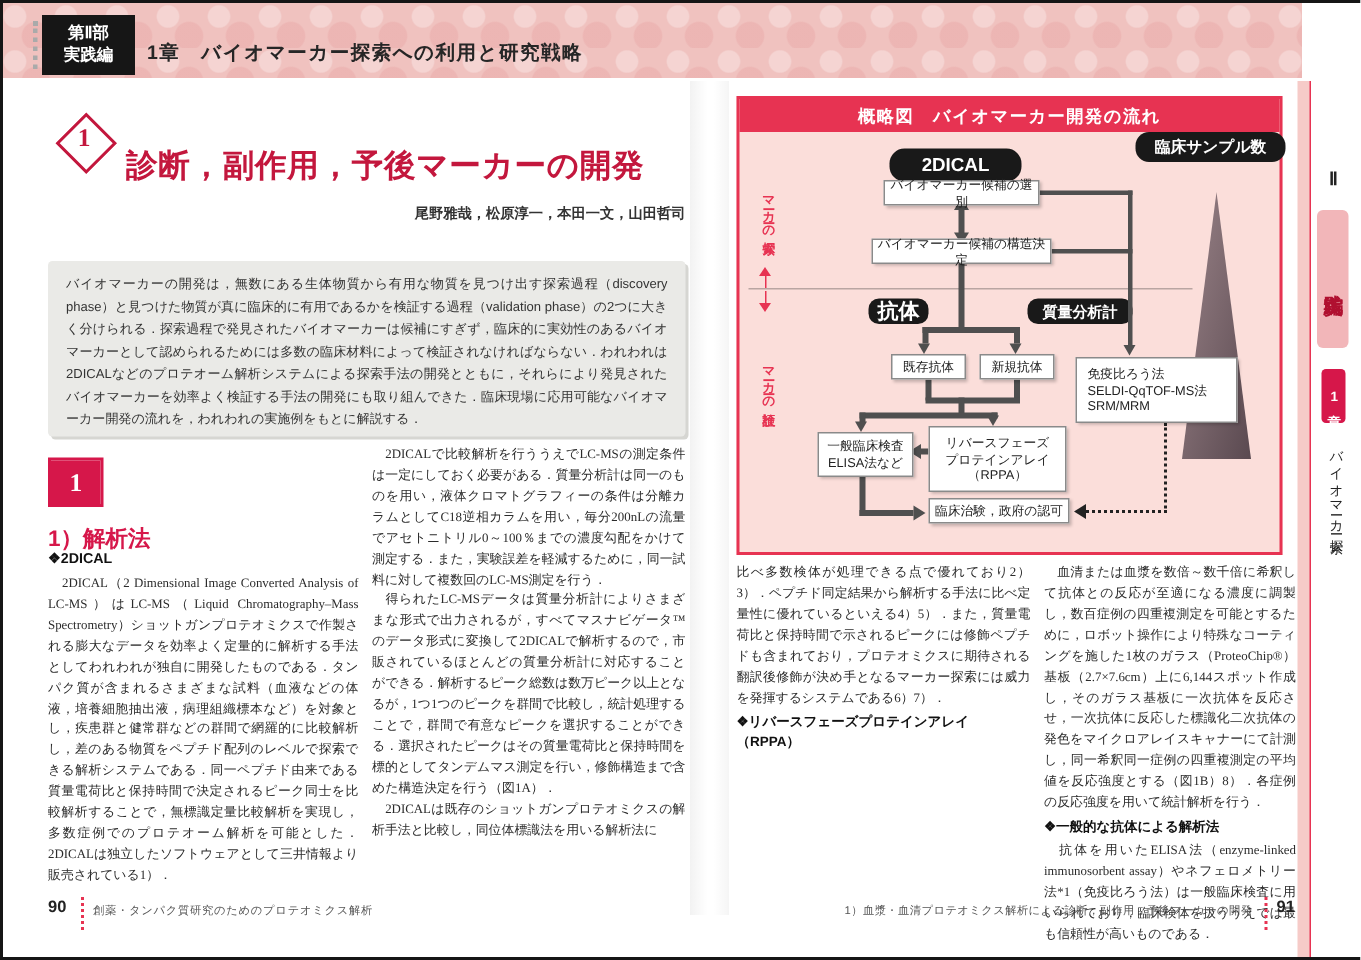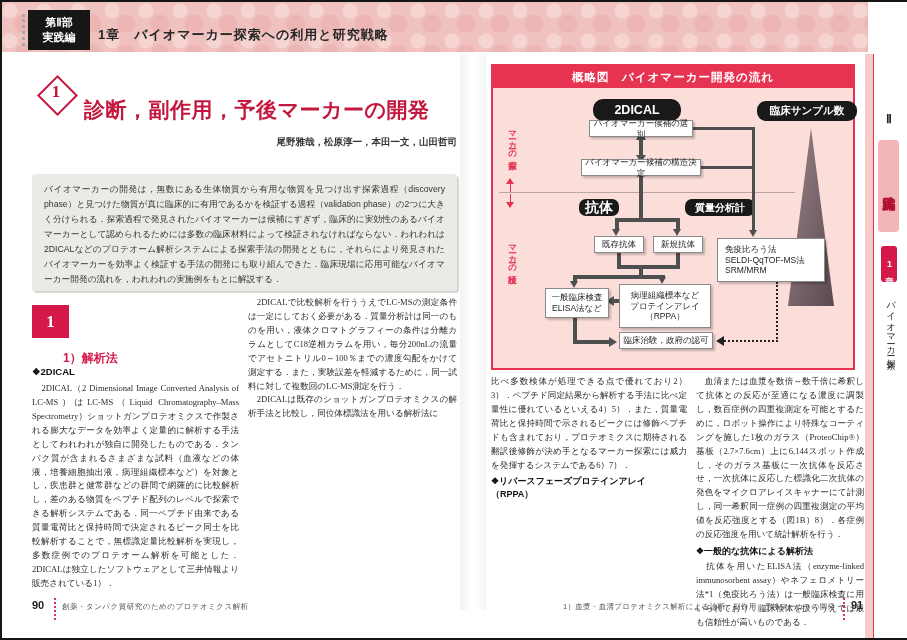--- a/index.html
+++ b/index.html
@@ -43,36 +43,37 @@
   <div class="abs" style="left:155px;top:134px;width:300px;text-align:right;font-size:9.5px;font-weight:600;color:#333;">尾野雅哉，松原淳一，本田一文，山田哲司</div>
 
   <div class="abs" style="left:30px;top:172px;width:425px;height:117px;background:#eaeae7;border-radius:3px;box-shadow:2px 2px 0 #d6d6d2;box-sizing:border-box;padding:8px 12px;">
     <div class="jtext" style="font-family:'Liberation Sans',sans-serif;font-size:8.7px;line-height:1.72;color:#333;height:101px;">バイオマーカーの開発は，無数にある生体物質から有用な物質を見つけ出す探索過程（discovery phase）と見つけた物質が真に臨床的に有用であるかを検証する過程（validation phase）の2つに大きく分けられる．探索過程で発見されたバイオマーカーは候補にすぎず，臨床的に実効性のあるバイオマーカーとして認められるためには多数の臨床材料によって検証されなければならない．われわれは2DICALなどのプロテオーム解析システムによる探索手法の開発とともに，それらにより発見されたバイオマーカーを効率よく検証する手法の開発にも取り組んできた．臨床現場に応用可能なバイオマーカー開発の流れを，われわれの実施例をもとに解説する．</div>
   </div>
 
   <div class="abs" style="left:30px;top:303px;height:33px;display:flex;border:2px solid #d6174a;box-sizing:border-box;">
     <div style="width:33px;background:#d6174a;color:#fff;display:flex;align-items:center;justify-content:center;font-family:'Liberation Serif',serif;font-weight:bold;font-size:17px;">1</div>
   </div>
 
-  <div class="abs" style="left:30px;top:348px;color:#d6174a;font-weight:bold;font-size:12px;margin-left:31px;">1）解析法</div>
+  <div class="abs" style="left:30px;top:348px;color:#d6174a;font-weight:bold;font-size:15px;">1）解析法</div>
   <div class="abs" style="left:30px;top:364px;color:#111;font-weight:bold;font-size:9.5px;">❖2DICAL</div>
 
   <div class="abs jtext" style="left:30px;top:380px;width:207px;height:216px;">　2DICAL（2 Dimensional Image Converted Analysis of LC-MS）はLC-MS（Liquid Chromatography–Mass Spectrometry）ショットガンプロテオミクスで作製される膨大なデータを効率よく定量的に解析する手法としてわれわれが独自に開発したものである．タンパク質が含まれるさまざまな試料（血液などの体液，培養細胞抽出液，病理組織標本など）を対象とし，疾患群と健常群などの群間で網羅的に比較解析し，差のある物質をペプチド配列のレベルで探索できる解析システムである．同一ペプチド由来である質量電荷比と保持時間で決定されるピーク同士を比較解析することで，無標識定量比較解析を実現し，多数症例でのプロテオーム解析を可能とした．2DICALは独立したソフトウェアとして三井情報より販売されている1）．</div>
   <div class="abs" style="left:246px;top:294px;width:209px;height:306px;">
     <div class="jtext">　2DICALで比較解析を行ううえでLC-MSの測定条件は一定にしておく必要がある．質量分析計は同一のものを用い，液体クロマトグラフィーの条件は分離カラムとしてC18逆相カラムを用い，毎分200nLの流量でアセトニトリル0～100％までの濃度勾配をかけて測定する．また，実験誤差を軽減するために，同一試料に対して複数回のLC-MS測定を行う．</div>
+    <div class="jtext">　得られたLC-MSデータは質量分析計によりさまざまな形式で出力されるが，すべてマスナビゲータ™のデータ形式に変換して2DICALで解析するので，市販されているほとんどの質量分析計に対応することができる．解析するピーク総数は数万ピーク以上となるが，1つ1つのピークを群間で比較し，統計処理することで，群間で有意なピークを選択することができる．選択されたピークはその質量電荷比と保持時間を標的としてタンデムマス測定を行い，修飾構造まで含めた構造決定を行う（図1A）．</div>
     <div class="jtext">　2DICALは既存のショットガンプロテオミクスの解析手法と比較し，同位体標識法を用いる解析法に</div>
   </div>
 
   <div class="abs" style="left:458px;top:52px;width:26px;height:556px;background:linear-gradient(90deg,rgba(0,0,0,0.05),rgba(0,0,0,0) 45%,rgba(0,0,0,0) 60%,rgba(0,0,0,0.04));"></div>
 
   <div class="abs" style="left:489px;top:62px;width:364px;height:306px;border:2px solid #e73352;background:#fbdeda;box-sizing:border-box;">
     <div style="position:absolute;left:0;top:0;width:100%;height:22px;background:#e73352;color:#fff;font-weight:bold;font-size:11.5px;display:flex;align-items:center;justify-content:center;letter-spacing:1px;">概略図　バイオマーカー開発の流れ</div>
 
     <div class="pill" style="left:100px;top:33px;width:88px;height:22px;border-radius:10px;font-size:12.5px;">2DICAL</div>
-    <div class="pill" style="left:264px;top:35px;width:100px;height:20px;border-radius:9px;font-size:10.5px;">臨床サンプル数</div>
+    <div class="pill" style="left:264px;top:22px;width:100px;height:20px;border-radius:9px;font-size:10.5px;">臨床サンプル数</div>
     <div class="pill" style="left:86px;top:133px;width:40px;height:17px;border-radius:7px;font-size:14px;">抗体</div>
     <div class="pill" style="left:192px;top:133px;width:70px;height:17px;border-radius:7px;font-size:10px;">質量分析計</div>
 
     <div style="position:absolute;left:295px;top:62px;width:46px;height:178px;background:linear-gradient(105deg,#9b8489,#5a4950);clip-path:polygon(50% 0,100% 100%,0 100%);"></div>
 
     <div style="position:absolute;left:6px;top:126px;width:296px;height:1px;background:#b9a5a2;"></div>
 
     <div class="vtext" style="position:absolute;left:8px;top:32px;height:84px;width:18px;color:#e73352;font-weight:bold;font-size:8.5px;text-align:center;">マーカーの探索</div>
     <div class="arr" style="left:13px;top:112px;border-width:0 4px 6px 4px;border-bottom-color:#e73352;"></div>
     <div style="position:absolute;left:16.5px;top:118px;width:1.5px;height:8px;background:#e73352;"></div>
@@ -119,21 +120,21 @@
 
     <div class="wbox" style="left:96px;top:54px;width:104px;height:17px;">バイオマーカー候補の選別</div>
     <div class="wbox" style="left:88px;top:93px;width:120px;height:17px;">バイオマーカー候補の構造決定</div>
     <div class="wbox" style="left:101px;top:170px;width:50px;height:17px;">既存抗体</div>
     <div class="wbox" style="left:160px;top:170px;width:50px;height:17px;">新規抗体</div>
     <div class="wbox pre" style="left:224px;top:172px;width:108px;height:44px;justify-content:flex-start;text-align:left;padding-left:7px;">免疫比ろう法
 SELDI-QqTOF-MS法
 SRM/MRM</div>
     <div class="wbox pre" style="left:52px;top:222px;width:64px;height:30px;">一般臨床検査
 ELISA法など</div>
-    <div class="wbox pre" style="left:126px;top:218px;width:92px;height:44px;">病理組織標本など
+    <div class="wbox pre" style="left:126px;top:218px;width:92px;height:44px;">リバースフェーズ
 プロテインアレイ
 （RPPA）</div>
     <div class="wbox" style="left:126px;top:266px;width:94px;height:17px;">臨床治験，政府の認可</div>
   </div>
 
   <div class="abs" style="left:489px;top:373px;width:196px;height:228px;">
     <div class="jtext">比べ多数検体が処理できる点で優れており2）3）．ペプチド同定結果から解析する手法に比べ定量性に優れているといえる4）5）．また，質量電荷比と保持時間で示されるピークには修飾ペプチドも含まれており，プロテオミクスに期待される翻訳後修飾が決め手となるマーカー探索には威力を発揮するシステムである6）7）．</div>
     <div style="font-weight:bold;font-size:9px;color:#111;margin:3px 0 2px 0;">❖リバースフェーズプロテインアレイ（RPPA）</div>
   </div>
   <div class="abs" style="left:694px;top:373px;width:168px;height:228px;">

